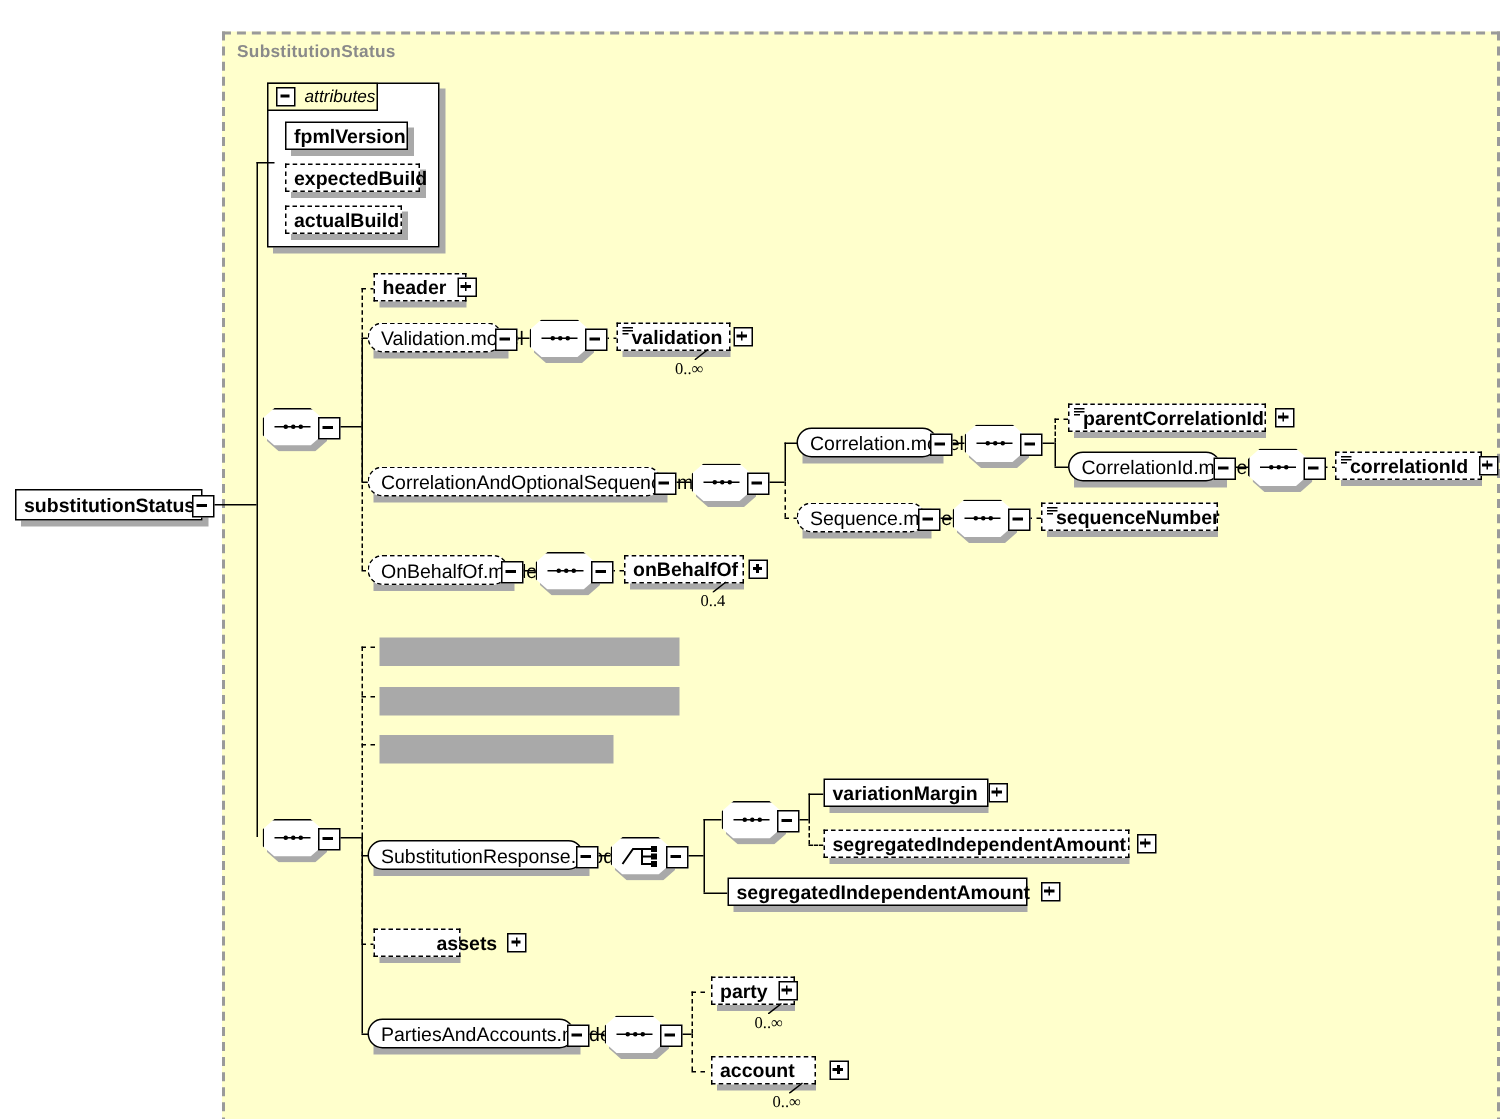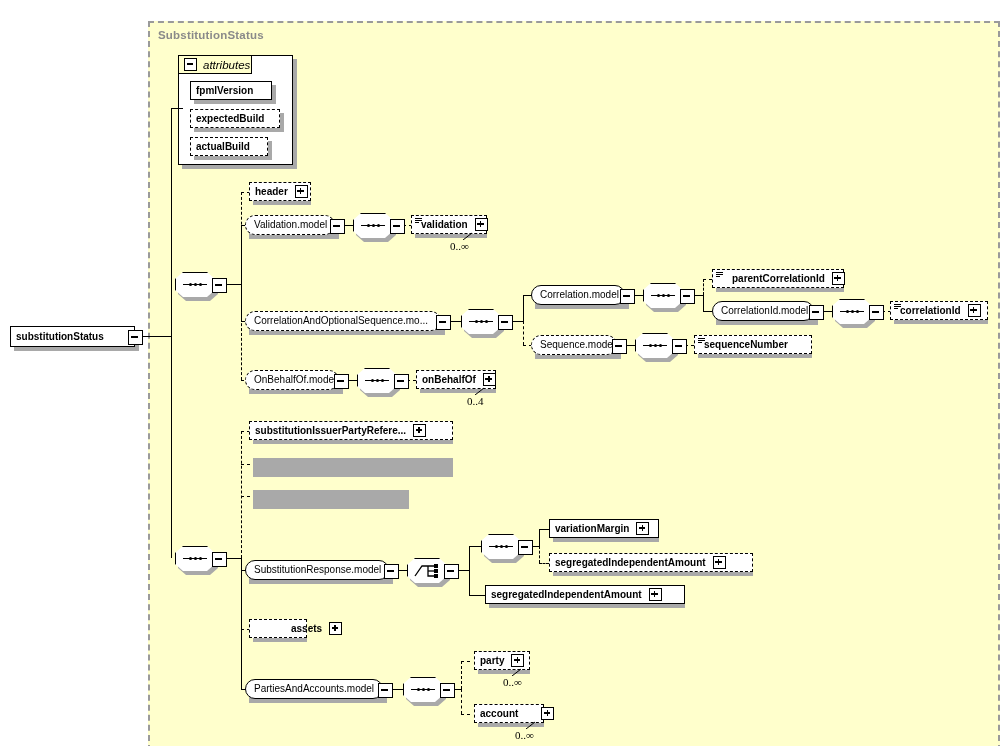--- a/index.html
+++ b/index.html
@@ -9,21 +9,21 @@
   #canvas{position:absolute;left:0;top:16px;width:1008px;height:746px;overflow:hidden;}
 
   
   .container{position:absolute;border:2px dashed #9a9a9a;background:#ffffcc;}
   .container-title{position:absolute;color:#8a8a8a;font-weight:bold;font-size:11.5px;
                    letter-spacing:.2px;white-space:nowrap;}
 
   
   .node{position:absolute;box-sizing:border-box;background:#ffffff;
         display:flex;align-items:center;white-space:nowrap;
-        font-weight:bold;font-size:10px;color:#000;}
+        font-weight:bold;font-size:13px;color:#000;}
   .node .lbl{padding:0 5px;line-height:1;}
   .node.req{border:1.6px solid #000;}
   .node.opt{border:1.6px dashed #000;}
   .node.model{border-radius:11px;font-weight:normal;background:#ffffff;}
   .node.model .lbl{padding:0 8px;}
 
   
   .shadow{position:absolute;background:#a9a9a9;z-index:0;}
 
   
@@ -233,21 +233,21 @@
   <div class="v" style="left:703px;top:279px;height:16px;"></div>
 
   <div class="hd" style="left:703px;top:263px;width:9px;"></div>
   <div class="shadow" style="left:716px;top:257px;width:128px;height:19px;"></div>
   <div class="node opt" style="left:712px;top:253px;width:132px;height:19px;">
     <span class="typemark">
         <i></i>
         <i></i>
         <i></i>
       </span>
-    <span class="lbl" style="padding-left:19px;">parentCorrelationId</span>
+    <span class="lbl" style="padding-left:9px;">parentCorrelationId</span>
     <span class="plusbox plus"></span>
   </div>
 
   <div class="h" style="left:703px;top:295px;width:9px;"></div>
   <div class="shadow" style="left:716px;top:289px;width:102px;height:20px;"></div>
   <div class="node model req" style="left:712px;top:285px;width:102px;height:20px;">
     <span class="lbl">CorrelationId.model</span>
   </div>
   <div class="minusbtn" style="left:809px;top:289px;"></div>
   <div class="h" style="left:822px;top:295px;width:10px;"></div>
@@ -350,24 +350,20 @@
   </div>
   <div class="minusbtn" style="left:212px;top:536px;"></div>
   <div class="h" style="left:225px;top:542px;width:16px;"></div>
 
   <div class="vd" style="left:241px;top:415px;height:127px;"></div>
   <div class="v" style="left:241px;top:542px;height:131px;"></div>
   <div class="vd" style="left:241px;top:542px;height:71px;"></div>
 
   <div class="hd" style="left:241px;top:415px;width:9px;"></div>
   <div class="shadow" style="left:253px;top:409px;width:200px;height:19px;"></div>
-  <div class="node opt" style="left:249px;top:405px;width:204px;height:19px;">
-    <span class="lbl">substitutionIssuerPartyRefere...</span>
-    <span class="plusbox plus"></span>
-  </div>
 
   <div class="hd" style="left:241px;top:448px;width:9px;"></div>
   <div class="shadow" style="left:253px;top:442px;width:200px;height:19px;"></div>
 
   <div class="hd" style="left:241px;top:480px;width:9px;"></div>
   <div class="shadow" style="left:253px;top:474px;width:156px;height:19px;"></div>
 
   <div class="h" style="left:241px;top:554px;width:9px;"></div>
   <div class="shadow" style="left:249px;top:548px;width:144px;height:20px;"></div>
   <div class="node model req" style="left:245px;top:544px;width:144px;height:20px;">

